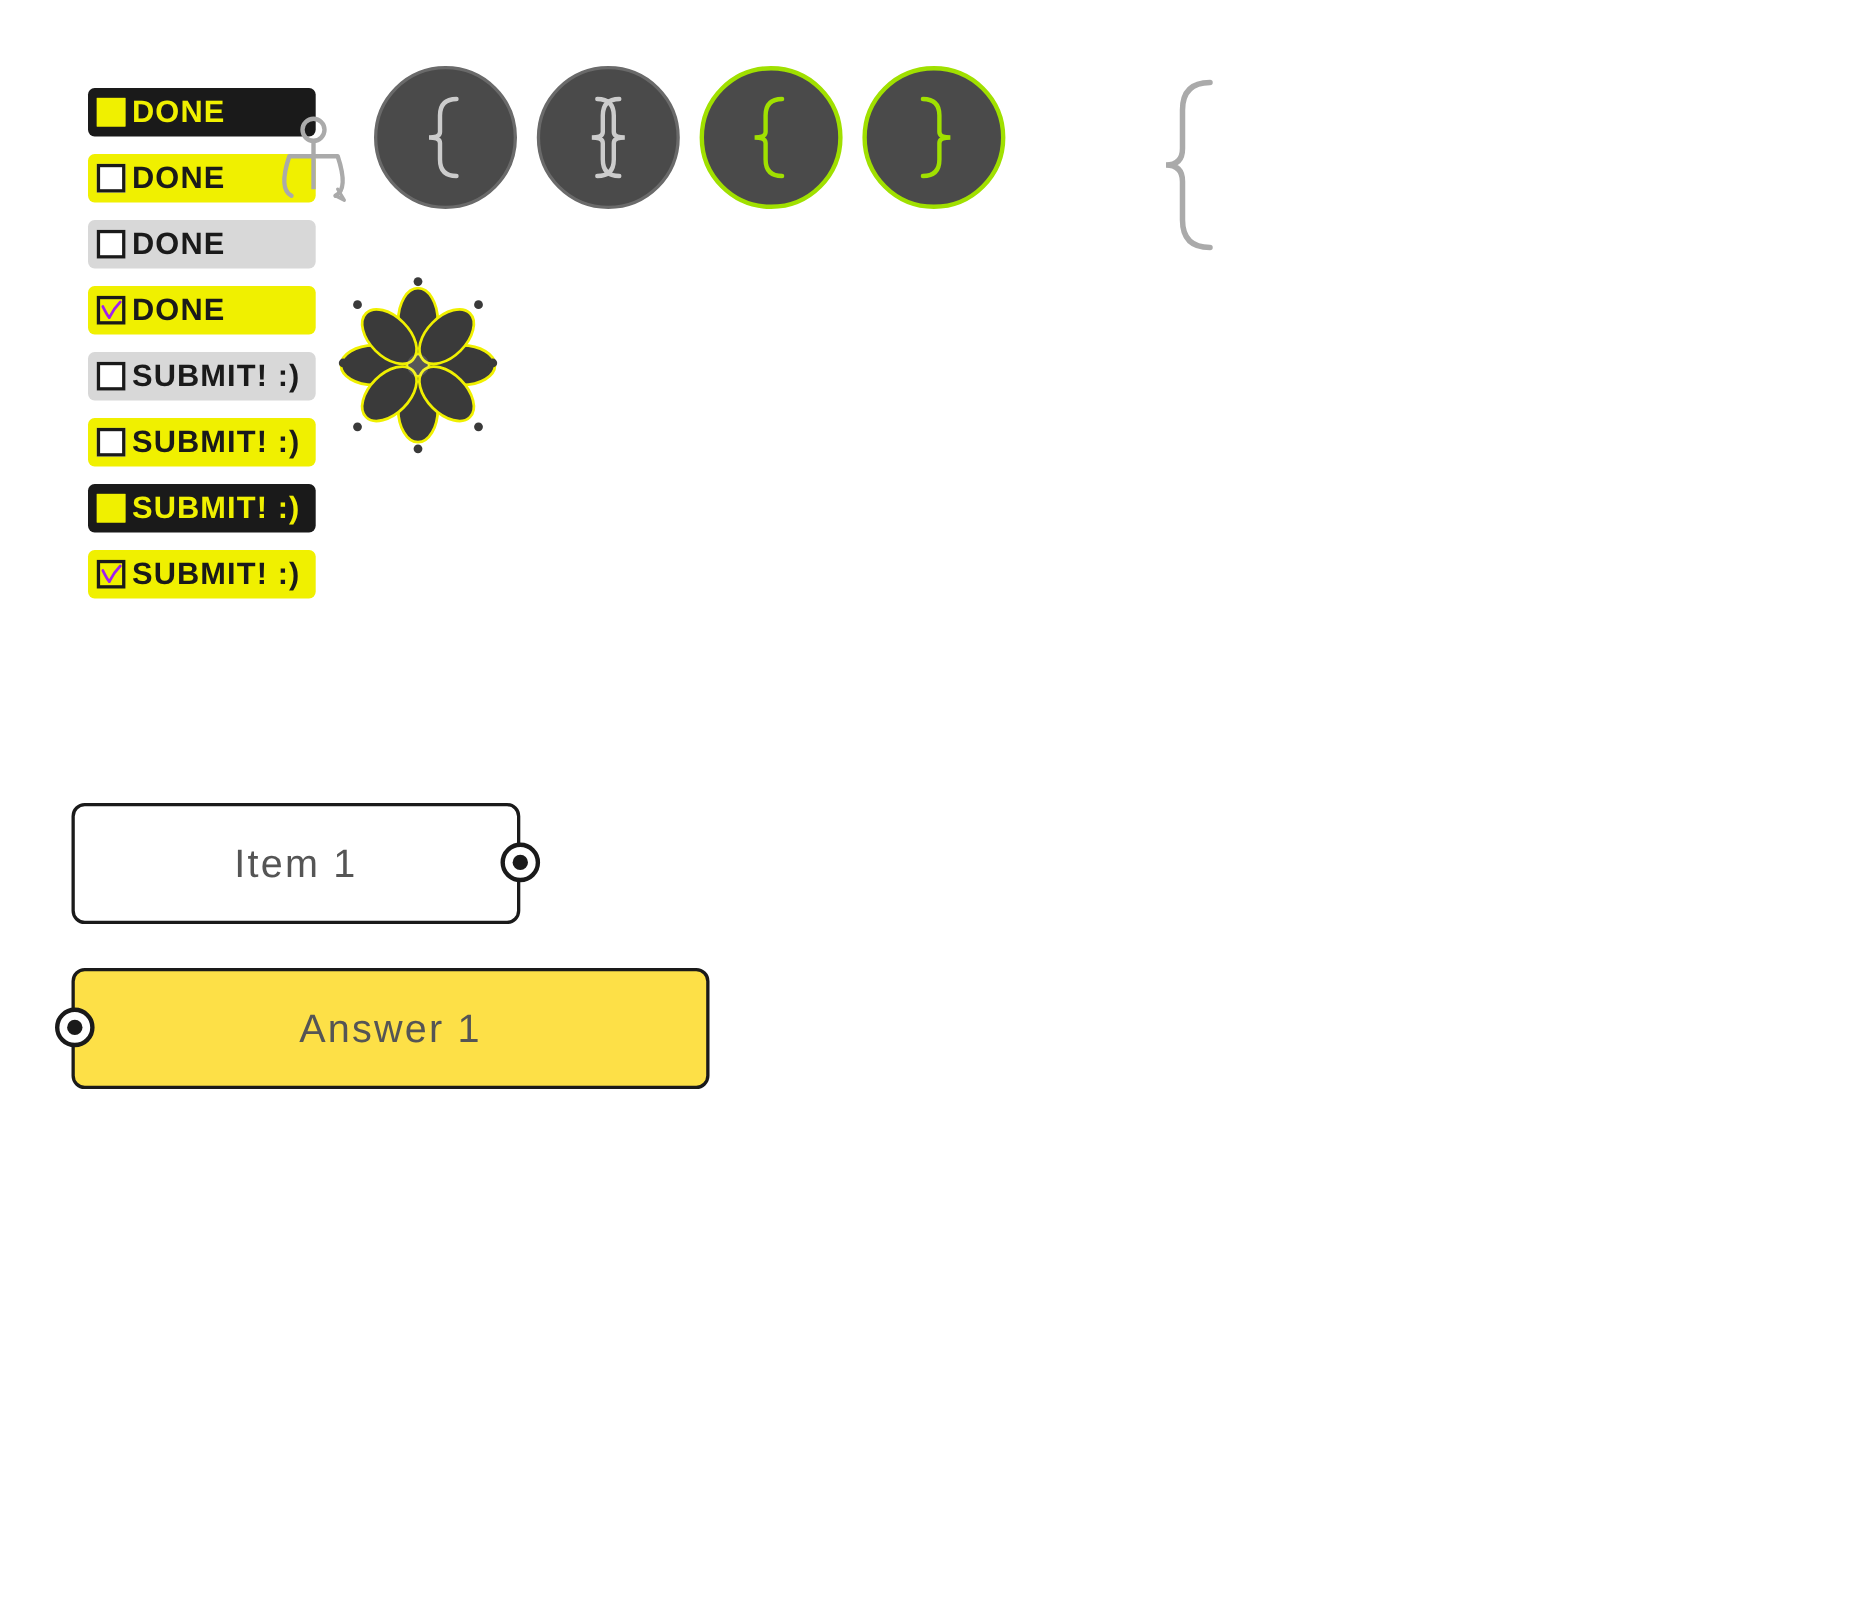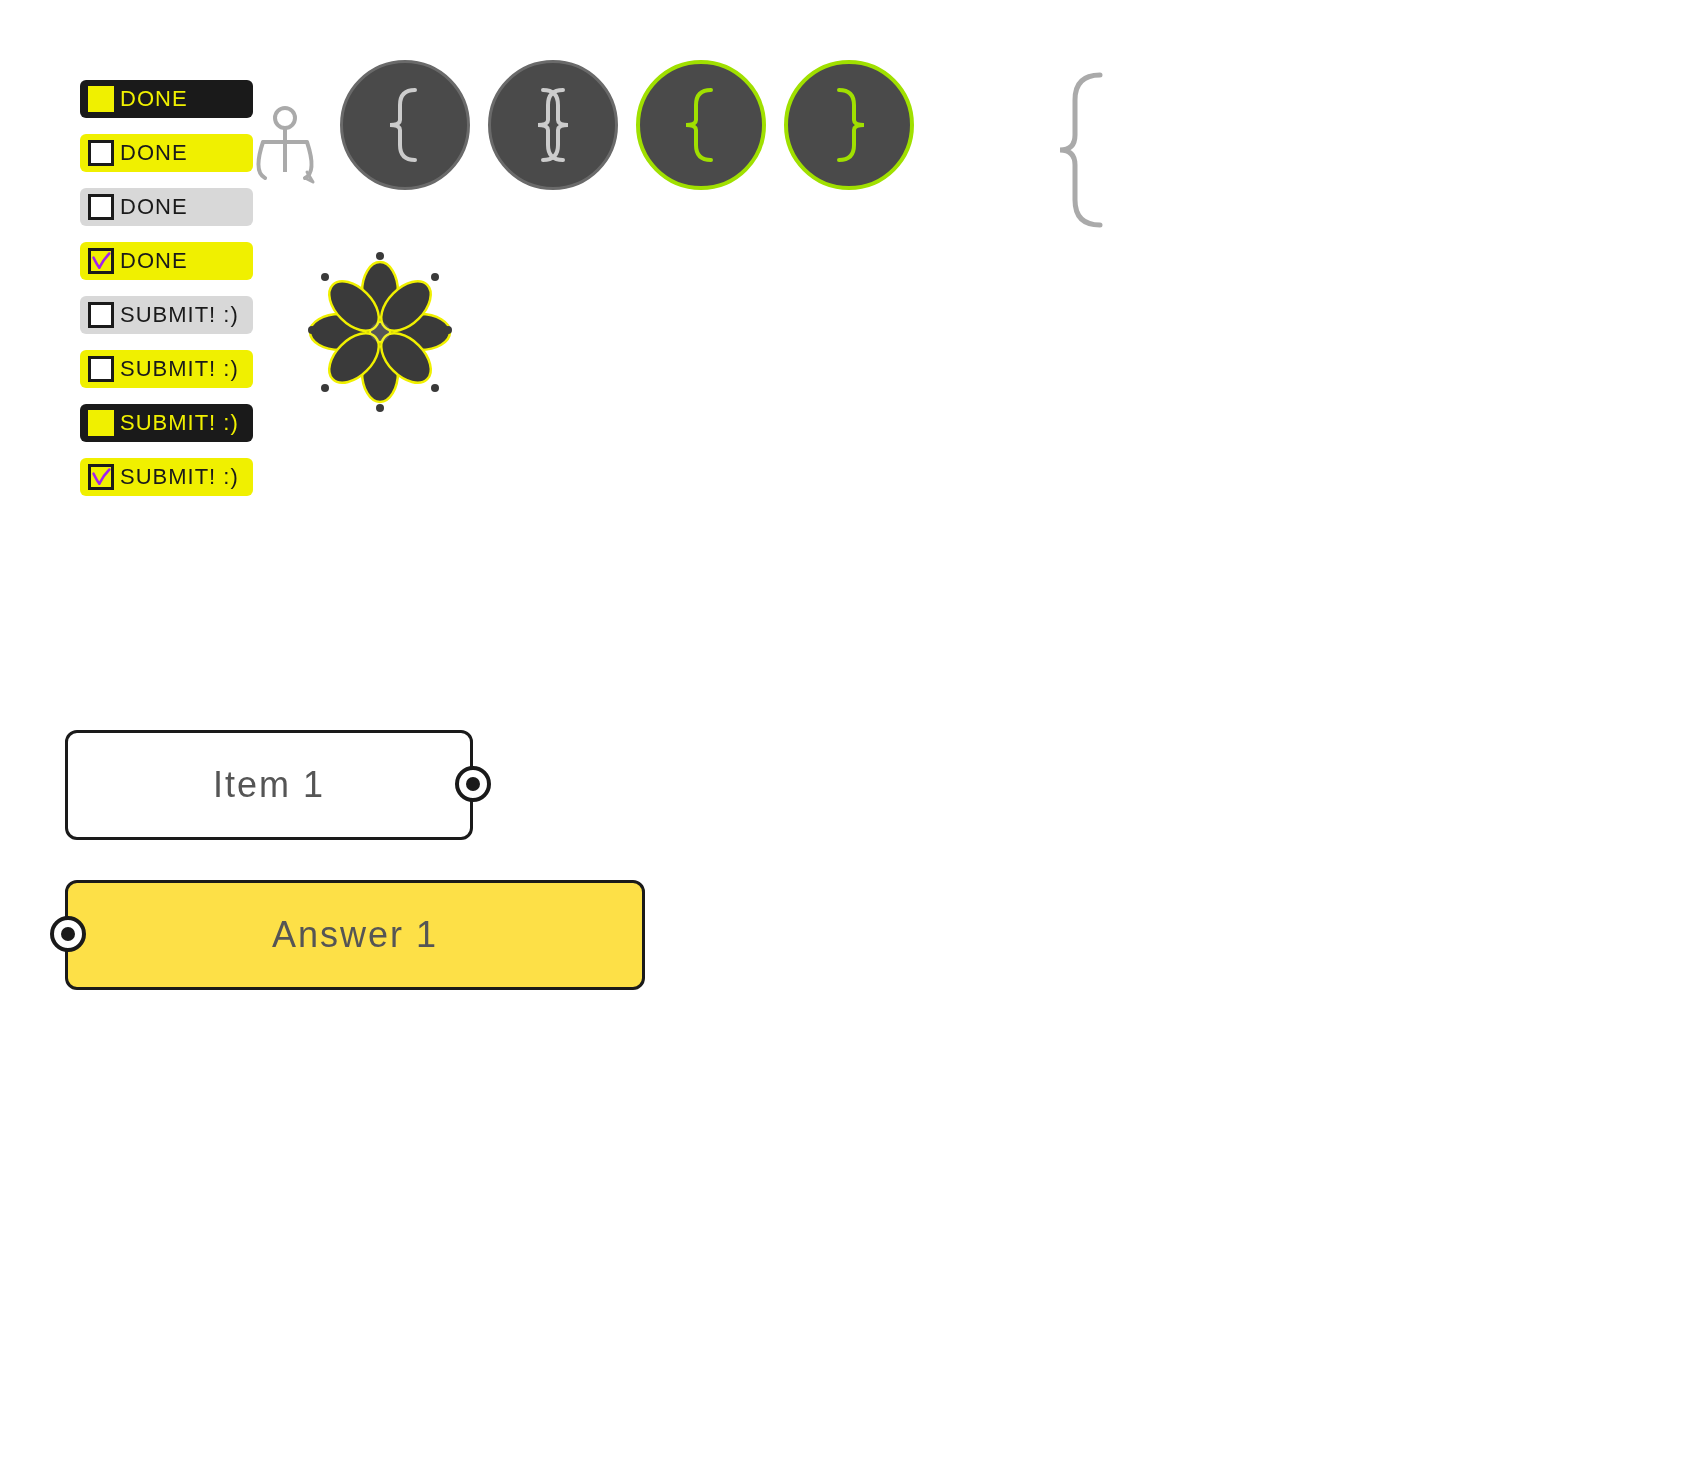--- a/index.html
+++ b/index.html
@@ -12,22 +12,22 @@
       font-family: Arial, sans-serif;
     }
 
     
     .checkbox-btn {
       display: inline-flex;
       align-items: center;
       gap: 6px;
       padding: 6px 14px 6px 8px;
       border-radius: 6px;
-      font-weight: 400;
-      font-size: 22px;
+      font-weight: 700;
+      font-size: 28px;
       letter-spacing: 1px;
       cursor: pointer;
       white-space: nowrap;
     }
     .checkbox-box {
       width: 26px;
       height: 26px;
       border: 3px solid currentColor;
       background: white;
       display: inline-flex;

